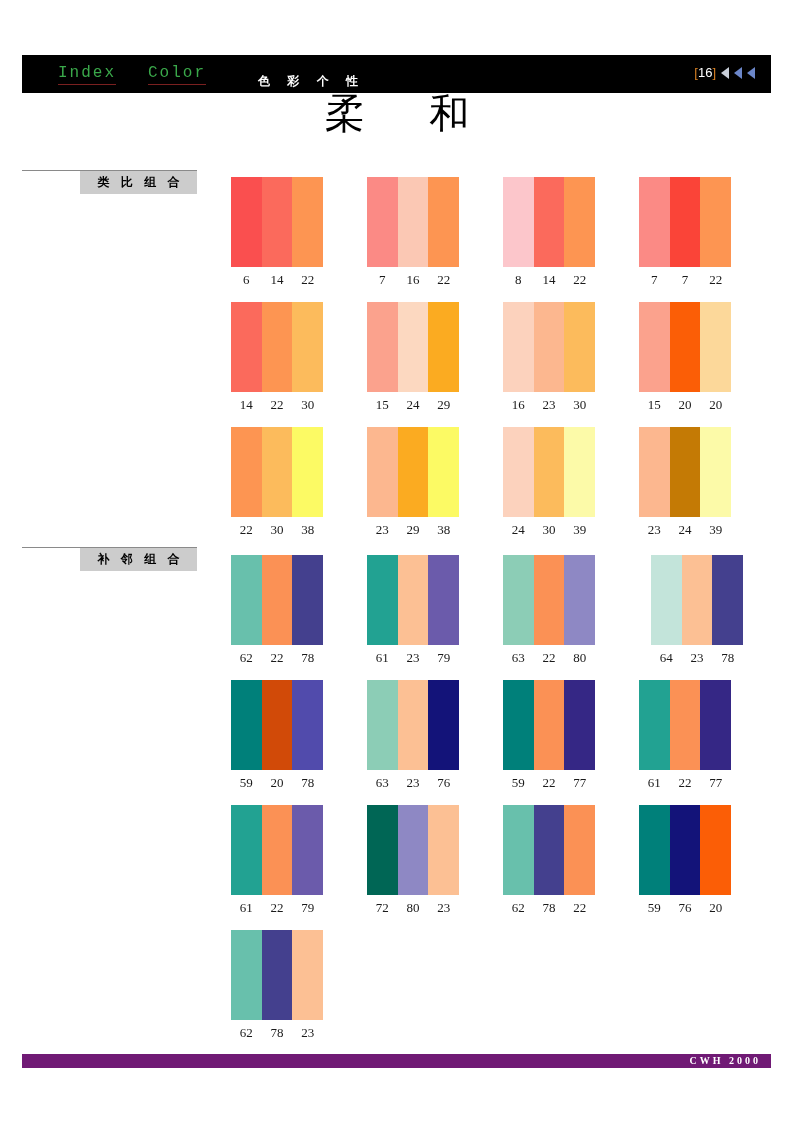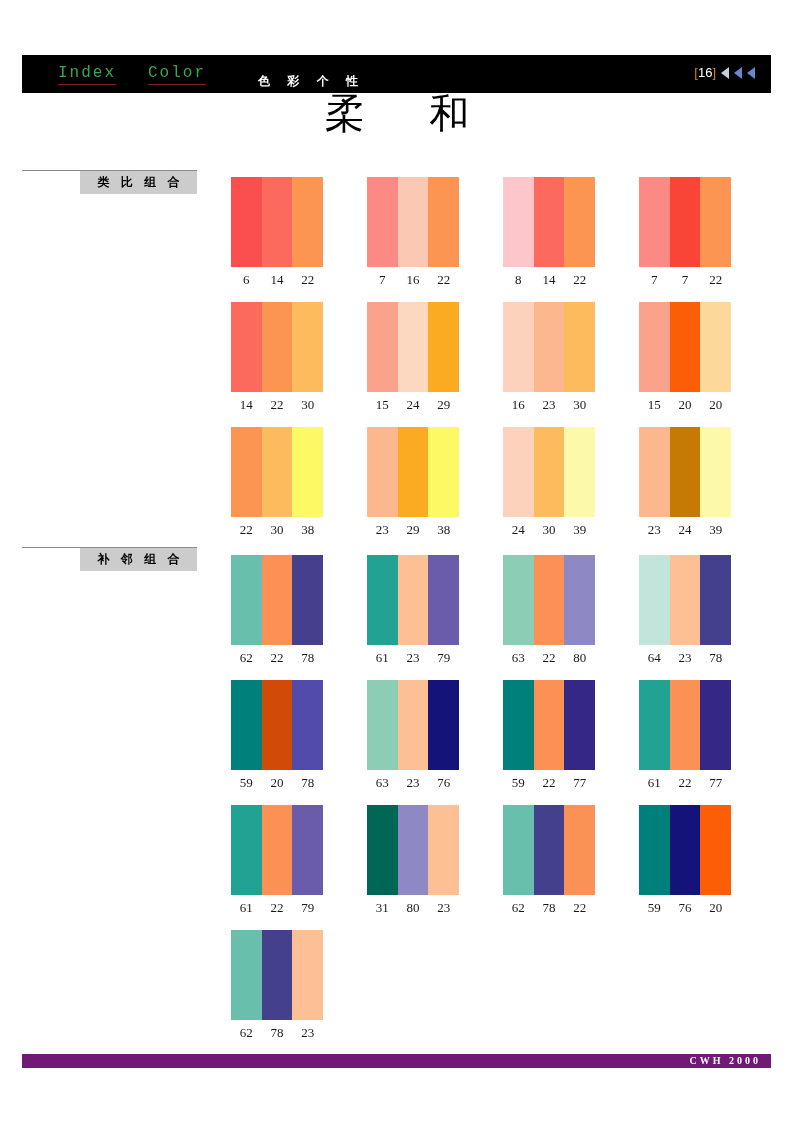--- a/index.html
+++ b/index.html
@@ -378,21 +378,21 @@
           <div style="background: rgb(140, 205, 182);"></div>
           <div style="background: rgb(251, 145, 85);"></div>
           <div style="background: rgb(142, 136, 196);"></div>
         </div>
         <div class="swatch-nums">
           <span>63</span>
           <span>22</span>
           <span>80</span>
         </div>
       </div>
-      <div class="swatch-cell" style="left: 408px;">
+      <div class="swatch-cell" style="left: 420px;">
         <div class="swatch-strip">
           <div style="background: rgb(195, 228, 218);"></div>
           <div style="background: rgb(252, 192, 148);"></div>
           <div style="background: rgb(68, 64, 142);"></div>
         </div>
         <div class="swatch-nums">
           <span>64</span>
           <span>23</span>
           <span>78</span>
         </div>
@@ -461,21 +461,21 @@
           <span>79</span>
         </div>
       </div>
       <div class="swatch-cell" style="left: 136px;">
         <div class="swatch-strip">
           <div style="background: rgb(0, 102, 85);"></div>
           <div style="background: rgb(142, 136, 196);"></div>
           <div style="background: rgb(252, 192, 148);"></div>
         </div>
         <div class="swatch-nums">
-          <span>31</span>
+          <span>72</span>
           <span>80</span>
           <span>23</span>
         </div>
       </div>
       <div class="swatch-cell" style="left: 272px;">
         <div class="swatch-strip">
           <div style="background: rgb(104, 192, 172);"></div>
           <div style="background: rgb(68, 64, 142);"></div>
           <div style="background: rgb(251, 145, 85);"></div>
         </div>

